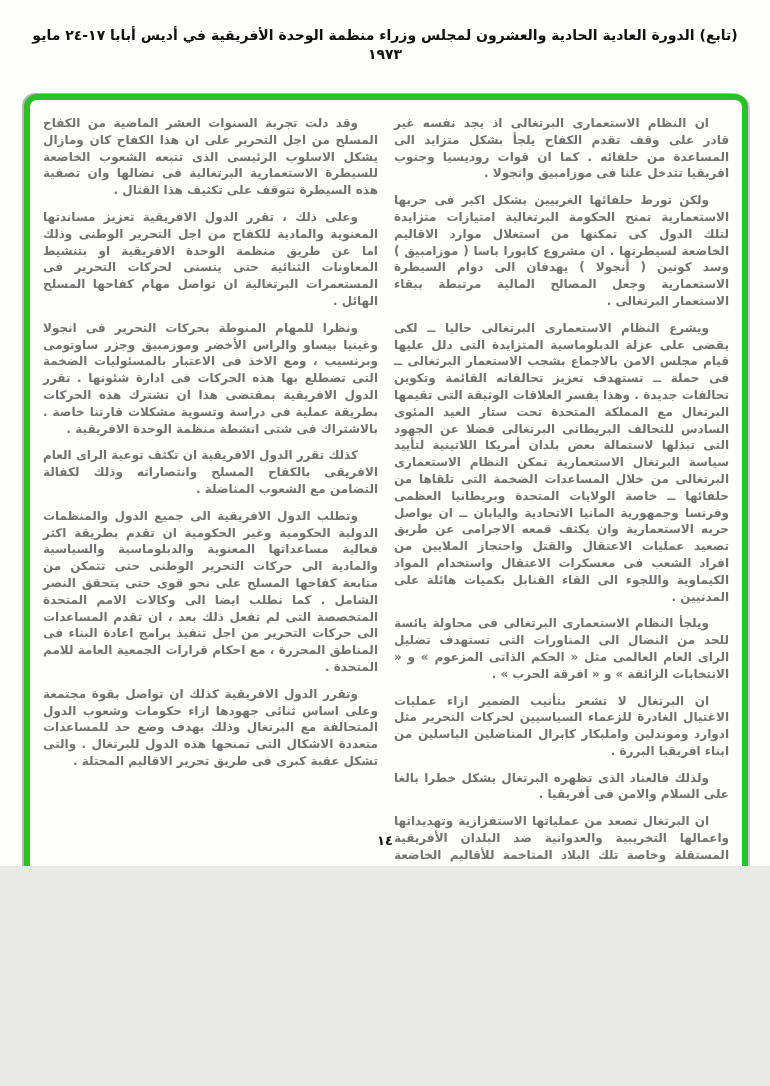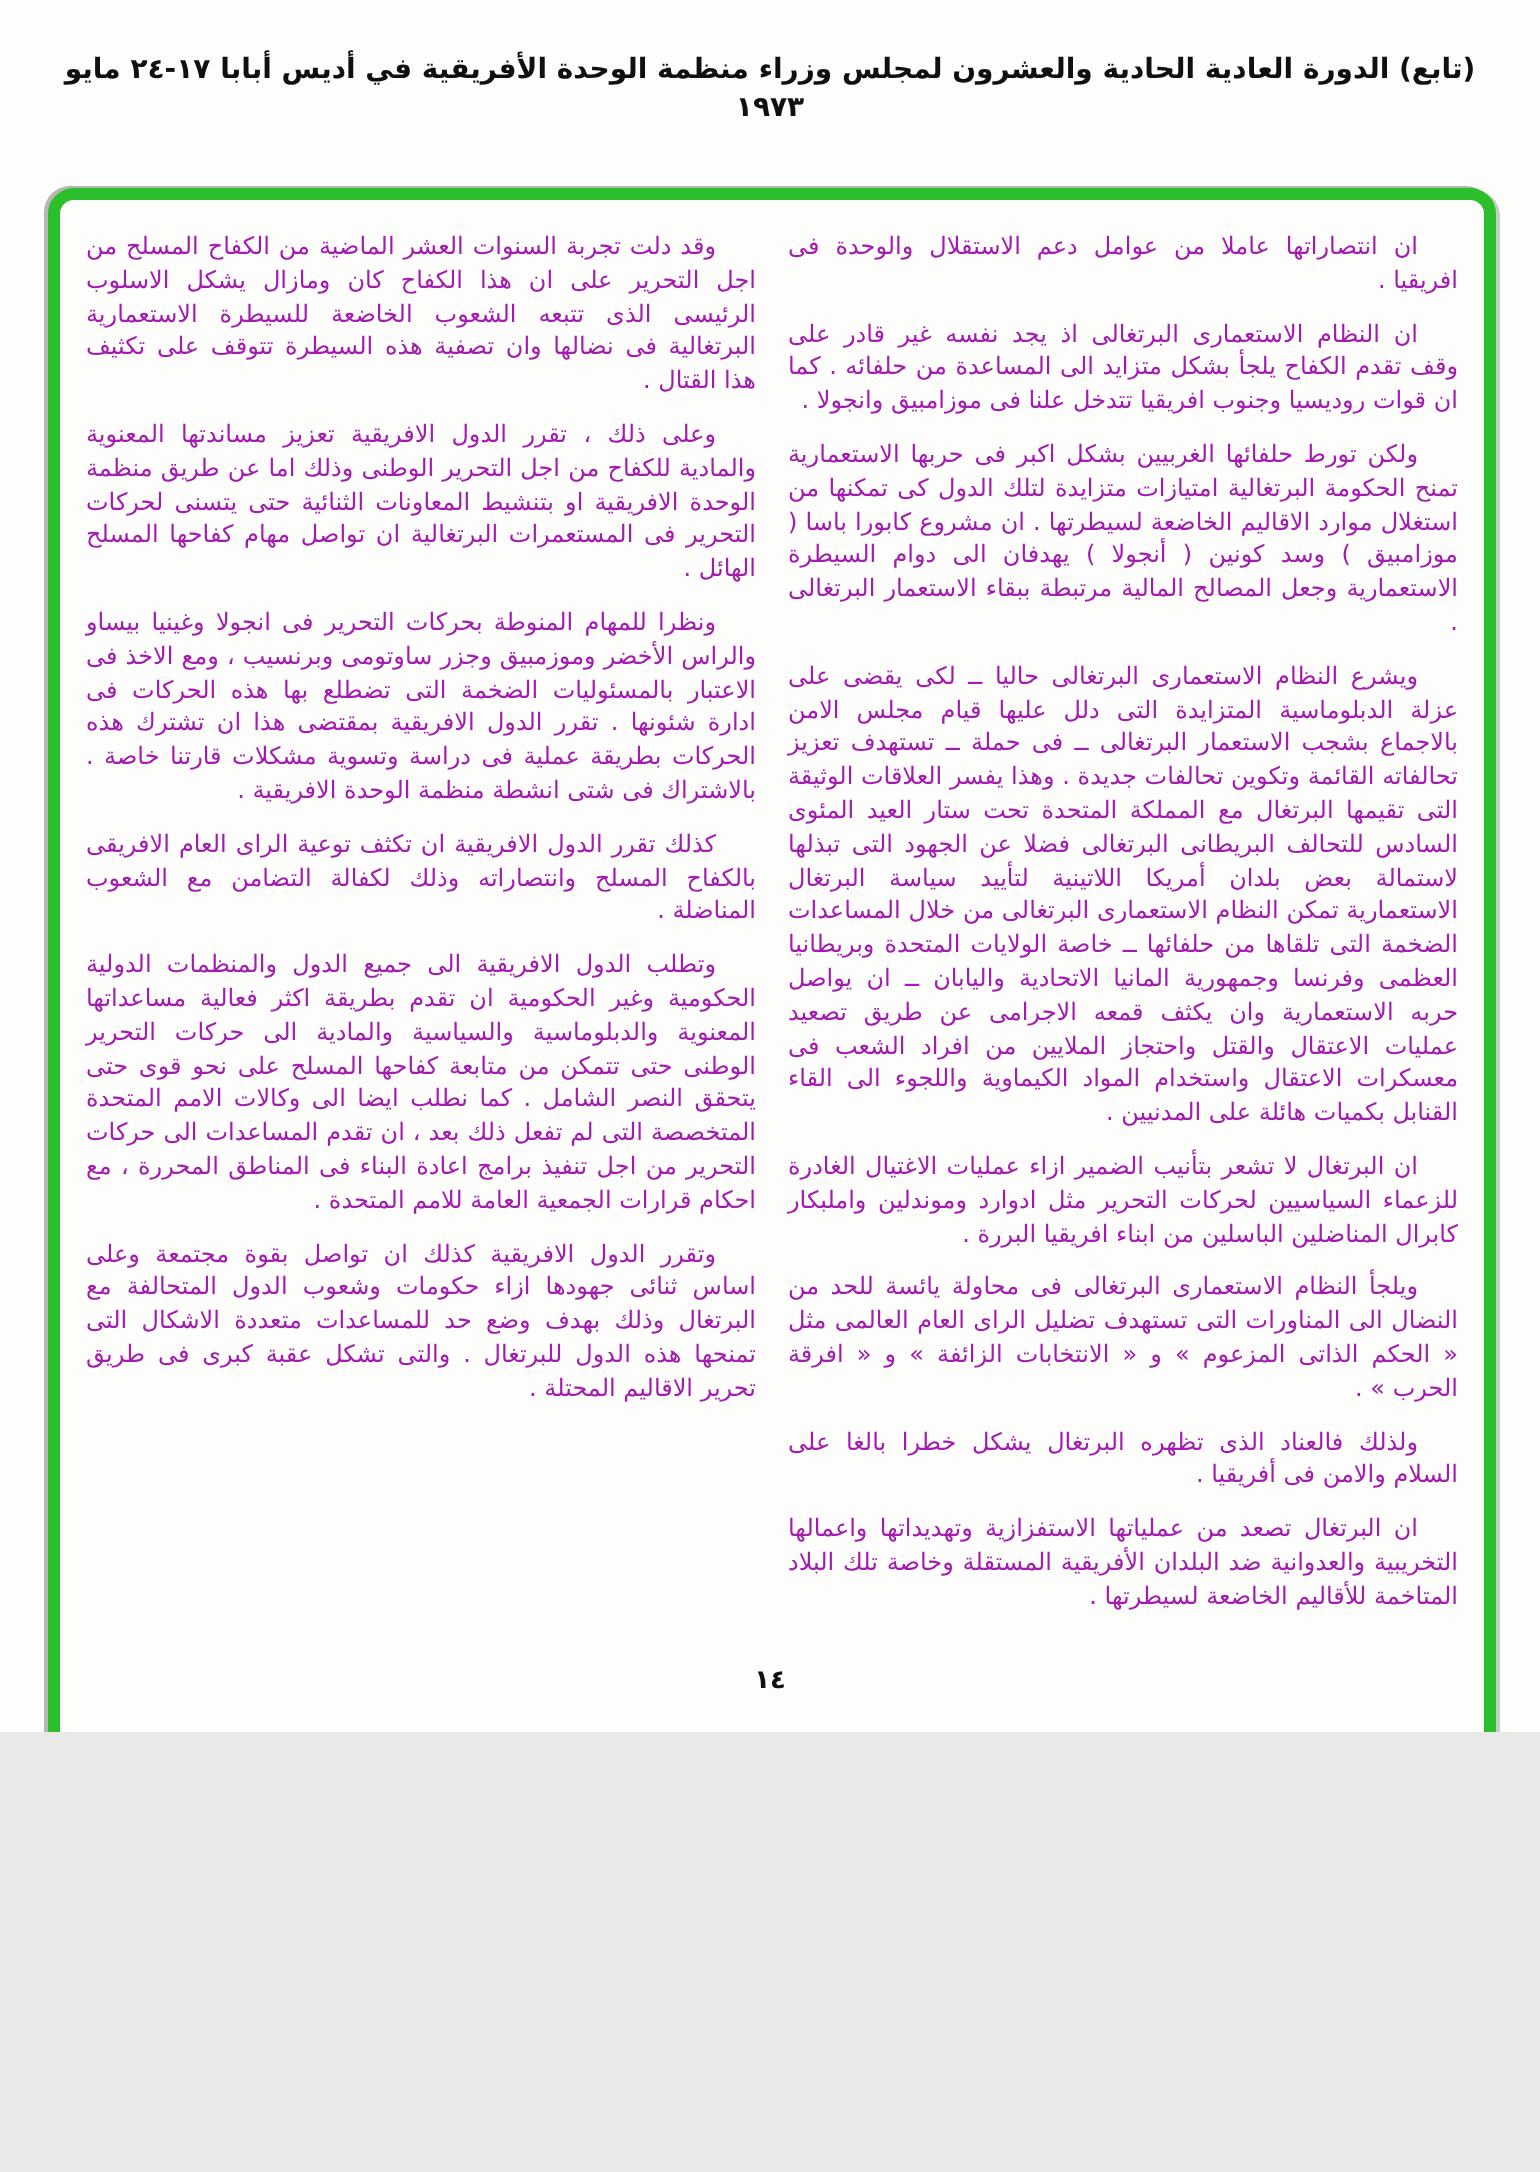--- a/index.html
+++ b/index.html
@@ -43,25 +43,25 @@
     background:#fdfdfb;
     display:flex;
     gap:16px;
     padding:15px 13px 8px 13px;
     overflow:hidden;
   }
   .col{flex:1 1 0;min-width:0;}
   .col p{
     margin:0 0 10px 0;
     font-size:12px;
-    font-weight:normal;
+    font-weight:bold;
     line-height:16.8px;
     text-indent:20px;
     text-align:justify;
-    color:#a21caf;
+    color:#737373;
   }
   .page-number{
     position:absolute;
     bottom:18px;left:0;right:0;
     text-align:center;
     font-size:13px;
     font-weight:bold;
     color:#111;
   }
 </style>
@@ -70,26 +70,25 @@
 
 <div class="page">
 
   <div class="header">
     <div class="title">(تابع) الدورة العادية الحادية والعشرون لمجلس وزراء منظمة الوحدة الأفريقية في أديس أبابا ١٧-٢٤ مايو ١٩٧٣</div>
   </div>
 
   <div class="frame">
 
     <div class="col">
-      <p>ان انتصاراتها عاملا من عوامل دعم الاستقلال والوحدة فى افريقيا .</p>
       <p>ان النظام الاستعمارى البرتغالى اذ يجد نفسه غير قادر على وقف تقدم الكفاح يلجأ بشكل متزايد الى المساعدة من حلفائه . كما ان قوات روديسيا وجنوب افريقيا تتدخل علنا فى موزامبيق وانجولا .</p>
       <p>ولكن تورط حلفائها الغربيين بشكل اكبر فى حربها الاستعمارية تمنح الحكومة البرتغالية امتيازات متزايدة لتلك الدول كى تمكنها من استغلال موارد الاقاليم الخاضعة لسيطرتها . ان مشروع كابورا باسا ( موزامبيق ) وسد كونين ( أنجولا ) يهدفان الى دوام السيطرة الاستعمارية وجعل المصالح المالية مرتبطة ببقاء الاستعمار البرتغالى .</p>
       <p>ويشرع النظام الاستعمارى البرتغالى حاليا ــ لكى يقضى على عزلة الدبلوماسية المتزايدة التى دلل عليها قيام مجلس الامن بالاجماع بشجب الاستعمار البرتغالى ــ فى حملة ــ تستهدف تعزيز تحالفاته القائمة وتكوين تحالفات جديدة . وهذا يفسر العلاقات الوثيقة التى تقيمها البرتغال مع المملكة المتحدة تحت ستار العيد المئوى السادس للتحالف البريطانى البرتغالى فضلا عن الجهود التى تبذلها لاستمالة بعض بلدان أمريكا اللاتينية لتأييد سياسة البرتغال الاستعمارية تمكن النظام الاستعمارى البرتغالى من خلال المساعدات الضخمة التى تلقاها من حلفائها ــ خاصة الولايات المتحدة وبريطانيا العظمى وفرنسا وجمهورية المانيا الاتحادية واليابان ــ ان يواصل حربه الاستعمارية وان يكثف قمعه الاجرامى عن طريق تصعيد عمليات الاعتقال والقتل واحتجاز الملايين من افراد الشعب فى معسكرات الاعتقال واستخدام المواد الكيماوية واللجوء الى القاء القنابل بكميات هائلة على المدنيين .</p>
+      <p>ويلجأ النظام الاستعمارى البرتغالى فى محاولة يائسة للحد من النضال الى المناورات التى تستهدف تضليل الراى العام العالمى مثل « الحكم الذاتى المزعوم » و « الانتخابات الزائفة » و « افرقة الحرب » .</p>
       <p>ان البرتغال لا تشعر بتأنيب الضمير ازاء عمليات الاغتيال الغادرة للزعماء السياسيين لحركات التحرير مثل ادوارد وموندلين واملبكار كابرال المناضلين الباسلين من ابناء افريقيا البررة .</p>
-      <p>ويلجأ النظام الاستعمارى البرتغالى فى محاولة يائسة للحد من النضال الى المناورات التى تستهدف تضليل الراى العام العالمى مثل « الحكم الذاتى المزعوم » و « الانتخابات الزائفة » و « افرقة الحرب » .</p>
       <p>ولذلك فالعناد الذى تظهره البرتغال يشكل خطرا بالغا على السلام والامن فى أفريقيا .</p>
       <p>ان البرتغال تصعد من عملياتها الاستفزازية وتهديداتها واعمالها التخريبية والعدوانية ضد البلدان الأفريقية المستقلة وخاصة تلك البلاد المتاخمة للأقاليم الخاضعة لسيطرتها .</p>
     </div>
 
     <div class="col">
       <p>وقد دلت تجربة السنوات العشر الماضية من الكفاح المسلح من اجل التحرير على ان هذا الكفاح كان ومازال يشكل الاسلوب الرئيسى الذى تتبعه الشعوب الخاضعة للسيطرة الاستعمارية البرتغالية فى نضالها وان تصفية هذه السيطرة تتوقف على تكثيف هذا القتال .</p>
       <p>وعلى ذلك ، تقرر الدول الافريقية تعزيز مساندتها المعنوية والمادية للكفاح من اجل التحرير الوطنى وذلك اما عن طريق منظمة الوحدة الافريقية او بتنشيط المعاونات الثنائية حتى يتسنى لحركات التحرير فى المستعمرات البرتغالية ان تواصل مهام كفاحها المسلح الهائل .</p>
       <p>ونظرا للمهام المنوطة بحركات التحرير فى انجولا وغينيا بيساو والراس الأخضر وموزمبيق وجزر ساوتومى وبرنسيب ، ومع الاخذ فى الاعتبار بالمسئوليات الضخمة التى تضطلع بها هذه الحركات فى ادارة شئونها . تقرر الدول الافريقية بمقتضى هذا ان تشترك هذه الحركات بطريقة عملية فى دراسة وتسوية مشكلات قارتنا خاصة . بالاشتراك فى شتى انشطة منظمة الوحدة الافريقية .</p>
       <p>كذلك تقرر الدول الافريقية ان تكثف توعية الراى العام الافريقى بالكفاح المسلح وانتصاراته وذلك لكفالة التضامن مع الشعوب المناضلة .</p>
       <p>وتطلب الدول الافريقية الى جميع الدول والمنظمات الدولية الحكومية وغير الحكومية ان تقدم بطريقة اكثر فعالية مساعداتها المعنوية والدبلوماسية والسياسية والمادية الى حركات التحرير الوطنى حتى تتمكن من متابعة كفاحها المسلح على نحو قوى حتى يتحقق النصر الشامل . كما نطلب ايضا الى وكالات الامم المتحدة المتخصصة التى لم تفعل ذلك بعد ، ان تقدم المساعدات الى حركات التحرير من اجل تنفيذ برامج اعادة البناء فى المناطق المحررة ، مع احكام قرارات الجمعية العامة للامم المتحدة .</p>

